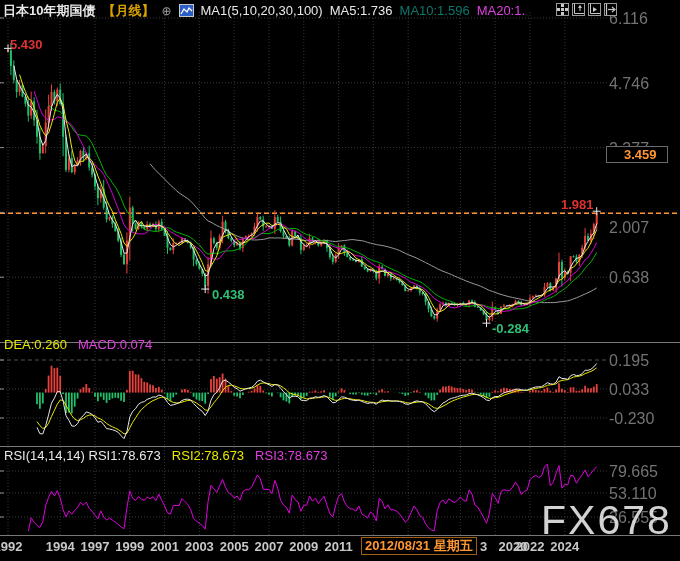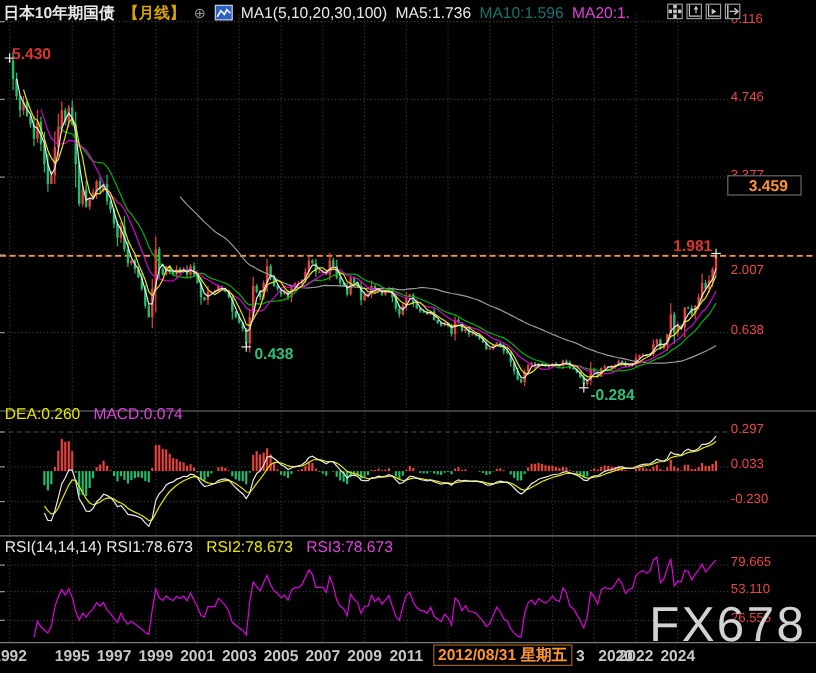--- a/index.html
+++ b/index.html
@@ -13,21 +13,21 @@
   .t-period{color:#d9a300;font-weight:bold;}
   .t-oplus{color:#9a9a9a;font-size:12px;}
   .t-charticon{display:inline-block;width:15px;height:13px;background:#2b5fc7;border:1px solid #c8c8c8;}
   .t-ma{color:#e8e8e8;}
   .t-ma5{color:#e8e8e8;}
   .t-ma10{color:#0f766e;}
   .t-ma20{color:#e040e0;}
   .toolbar{position:absolute;left:556px;top:3px;display:flex;gap:3px;z-index:7;}
   .tbtn{width:13px;height:13px;border:1px solid #9a9a9a;background:#000;display:flex;
         align-items:center;justify-content:center;cursor:pointer;}
-  .ylab{position:absolute;left:609px;width:68px;font-size:11px;color:#ef4444;z-index:4;}
+  .ylab{position:absolute;left:609px;width:68px;font-size:16px;color:#737373;z-index:4;}
   .hl-box{position:absolute;left:606px;width:62px;height:17px;background:#000;border:1px solid #6a6a6a;
           color:#ff9632;font-size:13px;font-weight:bold;line-height:15px;padding-left:17px;z-index:5;}
   .anno{position:absolute;font-size:13px;font-weight:bold;z-index:4;white-space:nowrap;}
   .anno.red{color:#e03232;}
   .anno.green{color:#2fbf77;}
   .indhdr{position:absolute;left:4px;display:flex;gap:11px;font-size:13px;white-space:nowrap;z-index:5;}
   .ind-w{color:#e8e8e8;} .ind-y{color:#e8e800;} .ind-m{color:#e040e0;}
   .xstrip{position:absolute;left:0;top:537px;width:680px;height:24px;background:#000;z-index:3;}
   .xlab{position:absolute;top:2px;font-size:13px;font-weight:bold;color:#c8c8c8;transform:translateX(-50%);white-space:nowrap;}
   .xdate{position:absolute;left:361px;top:0px;font-size:13px;font-weight:bold;color:#ff9632;
@@ -770,21 +770,21 @@
   </div>
   <div class="indhdr" style="top:448px;">
     <span class="ind-w">RSI(14,14,14) RSI1:78.673</span>
     <span class="ind-y">RSI2:78.673</span>
     <span class="ind-m">RSI3:78.673</span>
   </div>
 
   <div class="xstrip">
     <div id="xlabels">
         <div class="xlab" style="left: 8px;">1992</div>
-        <div class="xlab" style="left: 60.2px;">1995</div>
+        <div class="xlab" style="left: 60.2px;">1994</div>
         <div class="xlab" style="left: 95px;">1997</div>
         <div class="xlab" style="left: 129.8px;">1999</div>
         <div class="xlab" style="left: 164.6px;">2001</div>
         <div class="xlab" style="left: 199.4px;">2003</div>
         <div class="xlab" style="left: 234.2px;">2005</div>
         <div class="xlab" style="left: 269px;">2007</div>
         <div class="xlab" style="left: 303.8px;">2009</div>
         <div class="xlab" style="left: 338.6px;">2011</div>
         <div class="xlab" style="left: 513px;">2020</div>
         <div class="xlab" style="left: 530px;">2022</div>
@@ -793,21 +793,21 @@
     <div class="xdate">2012/08/31 星期五</div>
     <div class="xrem">3</div>
   </div>
 
   <div id="ylabels">
       <div class="ylab" style="top: 10px;">6.116</div>
       <div class="ylab" style="top: 74.8px;">4.746</div>
       <div class="ylab" style="top: 139.6px;">3.377</div>
       <div class="ylab" style="top: 219px;">2.007</div>
       <div class="ylab" style="top: 269.2px;">0.638</div>
-      <div class="ylab" style="top: 352px;">0.297</div>
+      <div class="ylab" style="top: 352px;">0.195</div>
       <div class="ylab" style="top: 381px;">0.033</div>
       <div class="ylab" style="top: 410px;">-0.230</div>
       <div class="ylab" style="top: 463px;">79.665</div>
       <div class="ylab" style="top: 485px;">53.110</div>
       <div class="ylab" style="top: 509px;">26.555</div>
     </div>
 
   <div class="watermark">FX678</div>
 </div>
 

